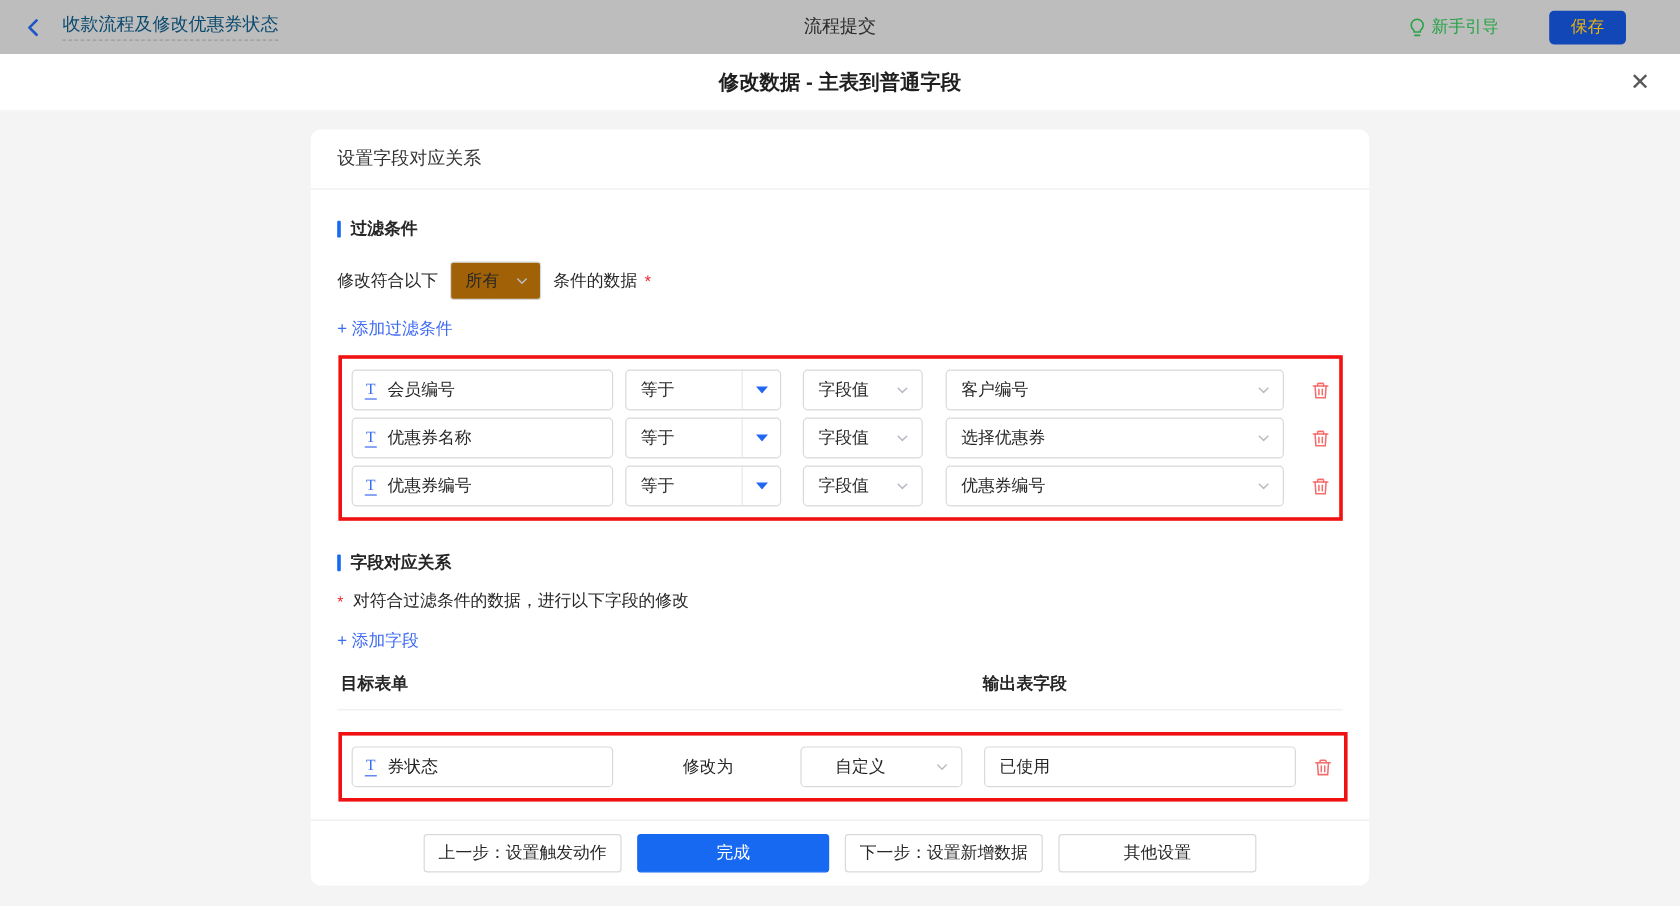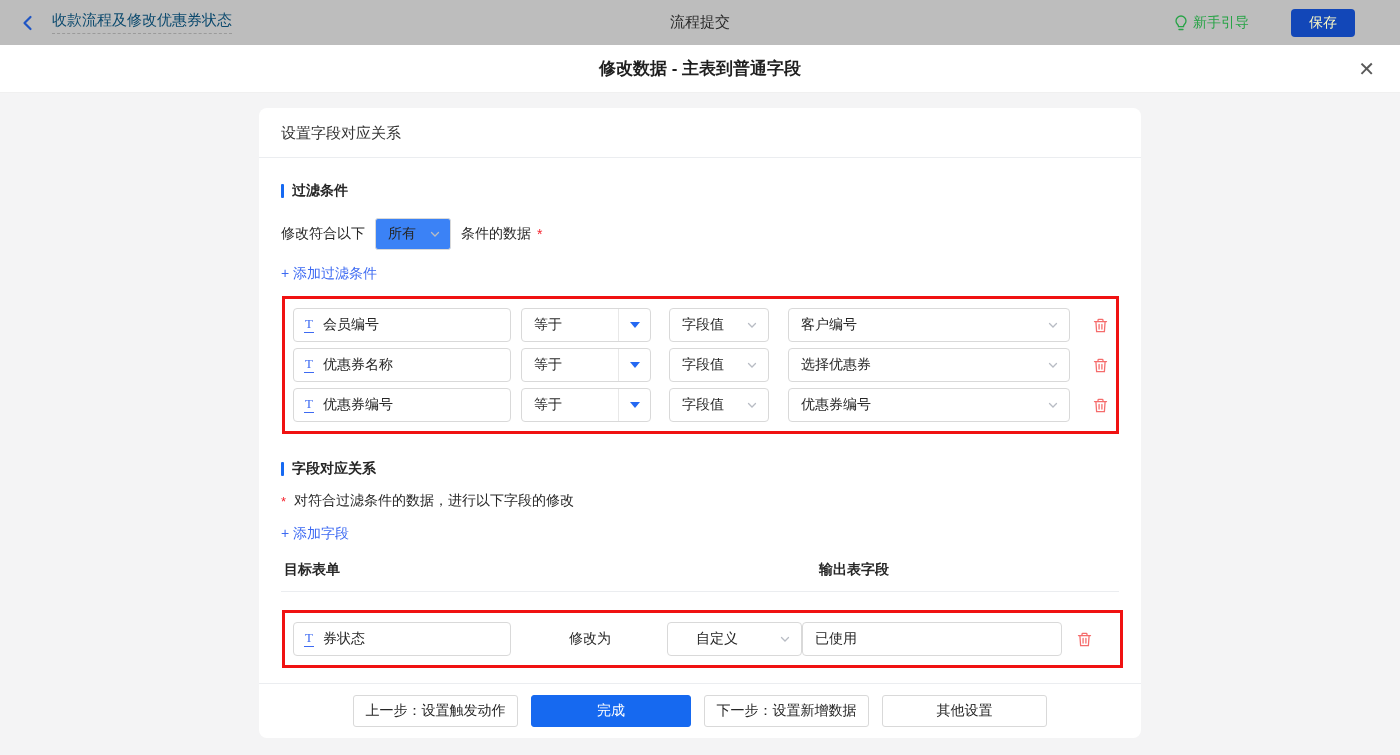--- a/index.html
+++ b/index.html
@@ -11,21 +11,21 @@
     display:flex; align-items:center; padding:0 45px 0 20px; }
   .topbar-left { display:flex; align-items:center; }
   .back-icon { width:18px; height:18px; cursor:pointer; display:flex; align-items:center; }
   .flow-title { margin-left:14px; font-size:15px; color:#0c4a6e;
     border-bottom:1px dashed #9a9a9a; padding-bottom:3px; }
   .topbar-center { position:absolute; left:0; right:0; text-align:center;
     font-size:15px; color:#2b2b2b; pointer-events:none; }
   .topbar-right { margin-left:auto; display:flex; align-items:center; z-index:1; }
   .guide { display:flex; align-items:center; gap:5px; color:#27a346;
     font-size:14px; cursor:pointer; margin-right:42px; }
-  .save-btn { width:64px; height:28px; background:#1247b8; color:#fef9c3;
+  .save-btn { width:64px; height:28px; background:#1247b8; color:#eab308;
     border:none; border-radius:4px; font-size:14px; cursor:pointer; }
 
   
   .modal-header { height:48px; background:#fff; position:relative;
     display:flex; align-items:center; justify-content:center;
     border-bottom:1px solid #f0f0f0; }
   .modal-title { font-size:17px; font-weight:600; color:#1f1f1f; }
   .modal-close { position:absolute; right:25px; top:50%; transform:translateY(-50%);
     font-size:20px; color:#595959; cursor:pointer; line-height:1; }
 
@@ -40,21 +40,21 @@
   .section-title { display:flex; align-items:center; font-size:14px;
     font-weight:bold; color:#262626; }
   .section-title .bar { width:3px; height:14px; background:#1669f2;
     margin-right:8px; border-radius:1px; }
   .sec1 { margin-top:24px; }
   .sec2 { margin-top:26px; }
 
   .match-line { margin-top:18px; display:flex; align-items:center; font-size:14px; }
   .match-select { width:76px; height:32px; border:1px solid #d9d9d9; border-radius:3px;
     margin:0 10px; display:flex; align-items:center; justify-content:space-between;
-    padding:0 9px 0 12px; cursor:pointer; background:#3b82f6; }
+    padding:0 9px 0 12px; cursor:pointer; background:#a16207; }
   .asterisk { color:#f5222d; margin-left:6px; font-size:14px; }
 
   .add-link { margin-top:15px; color:#3d6af2; font-size:14px; cursor:pointer; width:fit-content; }
 
   
   .red-box { border:3px solid #f01212; }
   .red-box-1 { margin-top:13px; width:837px; margin-left:1px; padding:9px 0 9px 8px; }
   .red-box-2 { margin-top:18px; width:841px; margin-left:1px; padding:9px 0 9px 8px; }
 
   .cond-row { display:flex; align-items:center; height:34px; margin-bottom:6px; }
@@ -75,21 +75,21 @@
     border-right:5px solid transparent; border-top:6px solid #2468f2; }
 
   .sel { height:34px; border:1px solid #d9d9d9; border-radius:4px; background:#fff;
     display:flex; align-items:center; justify-content:space-between;
     padding:0 10px 0 12px; font-size:14px; cursor:pointer; }
   .sel-type { width:100px; margin-left:18px; }
   .sel-value { width:282px; margin-left:19px;justify-content:space-between; }
   .sel-mode { width:135px; margin-left:54px;padding-left:28px; }
 
   .text-input { width:260px; height:34px; border:1px solid #d9d9d9; border-radius:4px;
-    margin-left:0; display:flex; align-items:center; padding:0 12px; font-size:14px;
+    margin-left:18px; display:flex; align-items:center; padding:0 12px; font-size:14px;
     background:#fff; cursor:text; }
 
   .trash { margin-left:22px; display:flex; align-items:center; cursor:pointer; }
   .trash-2 { margin-left:14px; }
 
   .hint-line { margin-top:14px; font-size:14px; display:flex; align-items:center; }
   .hint-line .asterisk-pre { color:#f5222d; margin-right:8px; font-size:13px; }
 
   .table-head { margin-top:18px; display:flex; font-size:14px; font-weight:bold;
     color:#262626; padding:0 0 12px 3px; border-bottom:1px solid #ebedf0; }

